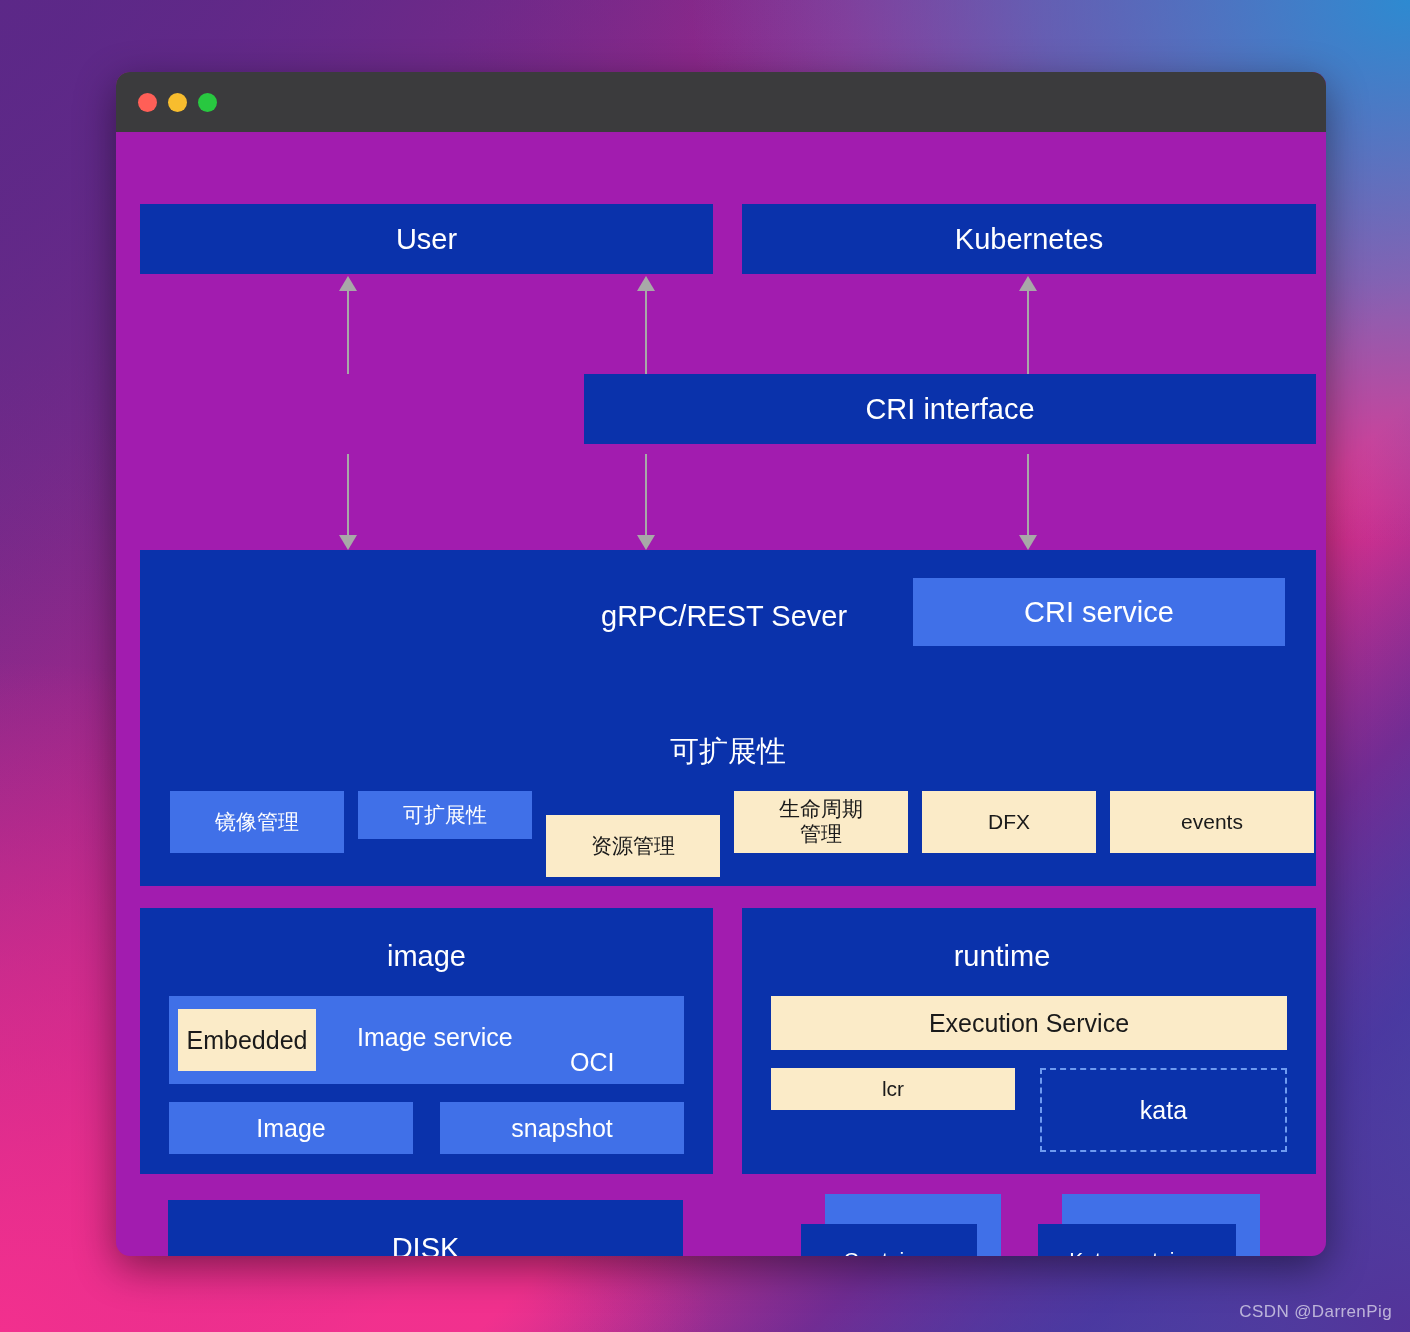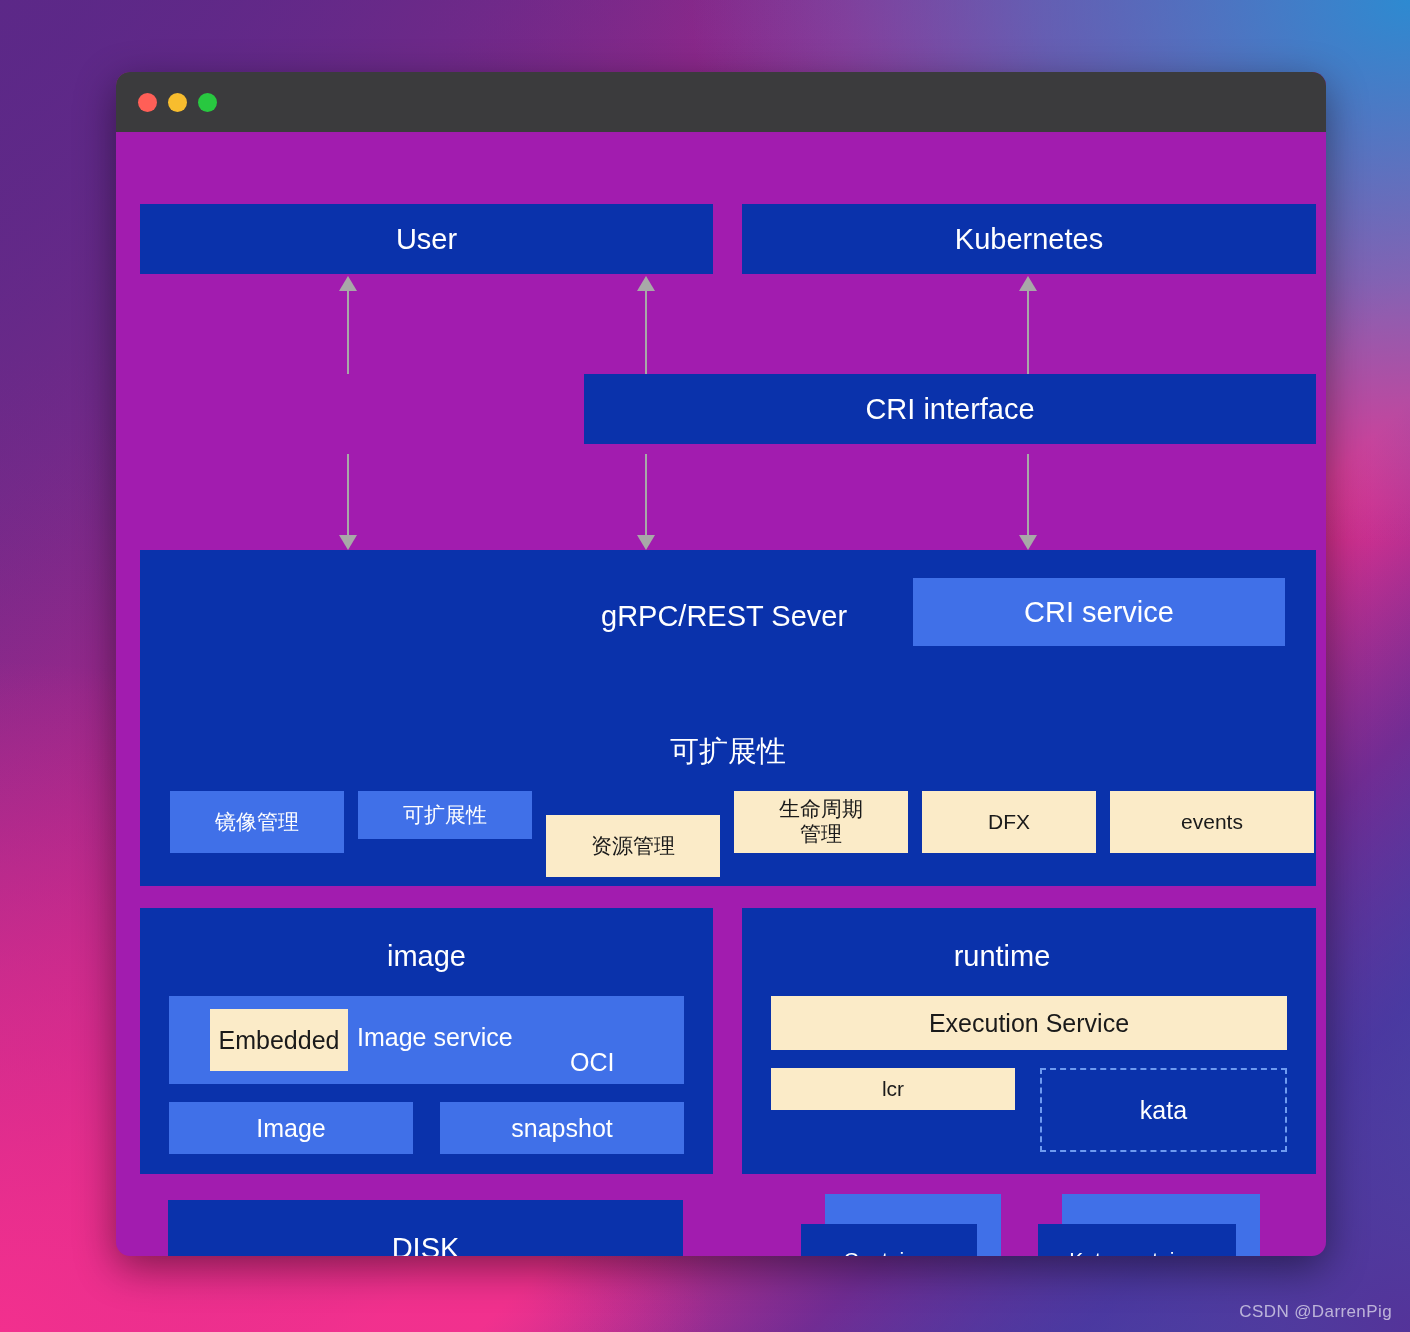--- a/index.html
+++ b/index.html
@@ -195,21 +195,21 @@
       </div>
       <div class="box cream lbl-sm" style="left:970px; top:99px; width:204px; height:62px;">
         <span>events</span>
       </div>
     </div>
 
     <div class="box deep" style="left:24px; top:776px; width:573px; height:266px; display:block;">
       <div class="group-title" style="left:0; top:32px; width:573px;">image</div>
 
       <div class="box mid" style="left:29px; top:88px; width:515px; height:88px; display:block;">
-        <div class="box cream lbl-md" style="left:9px; top:13px; width:138px; height:62px;margin-left:32px;">
+        <div class="box cream lbl-md" style="left:9px; top:13px; width:138px; height:62px;">
           <span>Embedded</span>
         </div>
         <span class="lbl-md" style="position:absolute; left:188px; top:27px; color:#ffffff;">Image service</span>
         <span class="lbl-md" style="position:absolute; left:401px; top:52px; color:#ffffff;">OCI</span>
       </div>
 
       <div class="box mid lbl-md" style="left:29px; top:194px; width:244px; height:52px;">
         <span>Image</span>
       </div>
       <div class="box mid lbl-md" style="left:300px; top:194px; width:244px; height:52px;">

